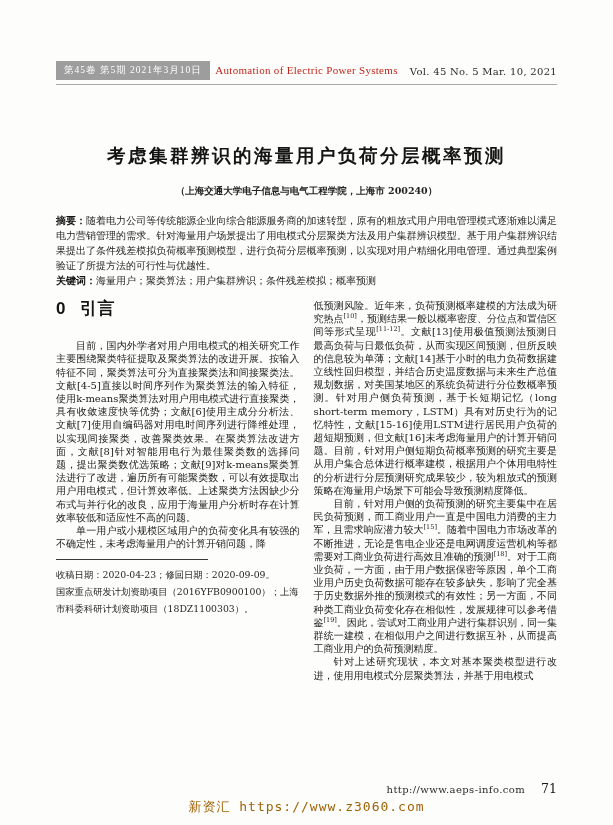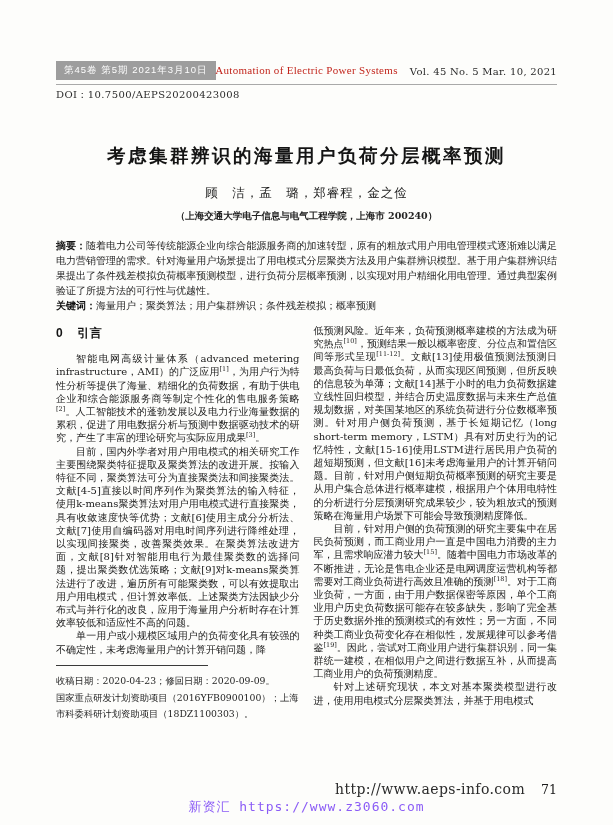--- a/index.html
+++ b/index.html
@@ -10,21 +10,21 @@
     background:#fdfdfb;
     font-family:"DejaVu Serif","Liberation Serif",serif;
     color:#1c1c1c;
     overflow:hidden;
     margin:0 auto;
   }
   
   .issue-badge {
     position:absolute; left:56px; top:61px;
     background:#9d9d9d; color:#fefefe;
-    font-family:Liberation Sans, sans-serif;
+    font-family:Liberation Serif, serif;
     font-size:9.5px; padding:3px 8px; letter-spacing:1px;
   }
   .doi {
     position:absolute; left:56px; top:88px;
     font-size:10px; letter-spacing:0.4px; color:#2a2a2a;
   }
   .header-rule {
     position:absolute; left:56px; right:56px; top:84px;
     border-top:1px solid #a9a9a9; height:0;
   }
@@ -54,72 +54,69 @@
   .abstract, .keywords {
     font-size:10px; line-height:15px; text-align:justify; color:#1e1e1e;
   }
   .keywords { margin-top:0; margin-bottom:11px; }
   .block-label { font-family:"Liberation Sans",sans-serif; font-weight:bold; color:#111; }
   
   .columns { display:flex; gap:14px; }
   .col { width:243.5px; font-size:10px; line-height:13.2px; text-align:justify; color:#1b1b1b; }
   .section-heading {
     font-family:"Liberation Sans",sans-serif; font-weight:bold;
-    font-size:12px; color:#141414; margin:3px 0 12px 0; letter-spacing:0.5px;
+    font-size:17px; color:#141414; margin:3px 0 24px 0; letter-spacing:0.5px;
   }
   .section-heading .sec-no { margin-right:14px; }
   .col p { text-indent:2em; margin:0; }
   .col p.no-indent { text-indent:0; }
   sup { font-size:6.5px; line-height:0; vertical-align:super; }
   
   .footnote { margin-top:9px; }
   .footnote-divider { width:152px; border-top:1px solid #3a3a3a; height:0; margin-bottom:7px; }
   .footnote-line { font-size:9.3px; line-height:16.8px; text-indent:0 !important; text-align:left; color:#252525; }
   
   .page-footer {
     position:absolute; right:56px; top:781px;
     display:flex; align-items:baseline; gap:16px;
   }
-  .footer-url { font-size:14px; letter-spacing:0.4px; color:#2a2a2a;padding-left:12px; }
+  .footer-url { font-size:10px; letter-spacing:0.4px; color:#2a2a2a;padding-left:12px; }
   .page-number { font-size:12.5px; color:#1b1b1b; }
   .watermark {
     position:absolute; left:0; right:0; top:798px; text-align:center;
-    color:#8b5cf6; font-size:13px; letter-spacing:1px;
+    color:#a16207; font-size:13px; letter-spacing:1px;
     font-family:"DejaVu Sans Mono","Liberation Mono",monospace;
   }
 </style>
 </head>
 <body>
 
 <div class="page">
 
   <div class="header-rule"></div>
   <div class="issue-badge">第45卷 第5期 2021年3月10日</div>
-  <div class="doi">DOI：10.7500/AEPS20200423008</div>
   <div class="journal-center">
     <div class="journal-en">Automation of Electric Power Systems</div>
   </div>
   <div class="vol-info">Vol. 45 No. 5 Mar. 10, 2021</div>
 
   <div class="content">
     <div class="article-title">考虑集群辨识的海量用户负荷分层概率预测</div>
-    <div class="authors">顾　洁，孟　璐，郑睿程，金之俭</div>
     <div class="affiliation">（上海交通大学电子信息与电气工程学院，上海市 200240）</div>
 
     <div class="abstract"><span class="block-label">摘要：</span><span>随着电力公司等传统能源企业向综合能源服务商的加速转型，原有的粗放式用户用电管理模式逐渐难以满足电力营销管理的需求。针对海量用户场景提出了用电模式分层聚类方法及用户集群辨识模型。基于用户集群辨识结果提出了条件残差模拟负荷概率预测模型，进行负荷分层概率预测，以实现对用户精细化用电管理。通过典型案例验证了所提方法的可行性与优越性。</span></div>
 
     <div class="keywords"><span class="block-label">关键词：</span><span>海量用户；聚类算法；用户集群辨识；条件残差模拟；概率预测</span></div>
 
     <div class="columns">
 
       <div class="col">
         <div class="section-heading">
           <span class="sec-no">0</span><span>引言</span>
         </div>
-        <p>智能电网高级计量体系（advanced metering infrastructure，AMI）的广泛应用<sup>[1]</sup>，为用户行为特性分析等提供了海量、精细化的负荷数据，有助于供电企业和综合能源服务商等制定个性化的售电服务策略<sup>[2]</sup>。人工智能技术的蓬勃发展以及电力行业海量数据的累积，促进了用电数据分析与预测中数据驱动技术的研究，产生了丰富的理论研究与实际应用成果<sup>[3]</sup>。</p>
         <p>目前，国内外学者对用户用电模式的相关研究工作主要围绕聚类特征提取及聚类算法的改进开展。按输入特征不同，聚类算法可分为直接聚类法和间接聚类法。文献[4-5]直接以时间序列作为聚类算法的输入特征，使用k-means聚类算法对用户用电模式进行直接聚类，具有收敛速度快等优势；文献[6]使用主成分分析法、文献[7]使用自编码器对用电时间序列进行降维处理，以实现间接聚类，改善聚类效果。在聚类算法改进方面，文献[8]针对智能用电行为最佳聚类数的选择问题，提出聚类数优选策略；文献[9]对k-means聚类算法进行了改进，遍历所有可能聚类数，可以有效提取出用户用电模式，但计算效率低。上述聚类方法因缺少分布式与并行化的改良，应用于海量用户分析时存在计算效率较低和适应性不高的问题。</p>
         <p>单一用户或小规模区域用户的负荷变化具有较强的不确定性，未考虑海量用户的计算开销问题，降</p>
 
         <div class="footnote">
           <div class="footnote-divider"></div>
           <p class="footnote-line no-indent">收稿日期：2020-04-23；修回日期：2020-09-09。</p>
           <p class="footnote-line no-indent">国家重点研发计划资助项目（2016YFB0900100）；上海市科委科研计划资助项目（18DZ1100303）。</p>
         </div>
       </div>
 

